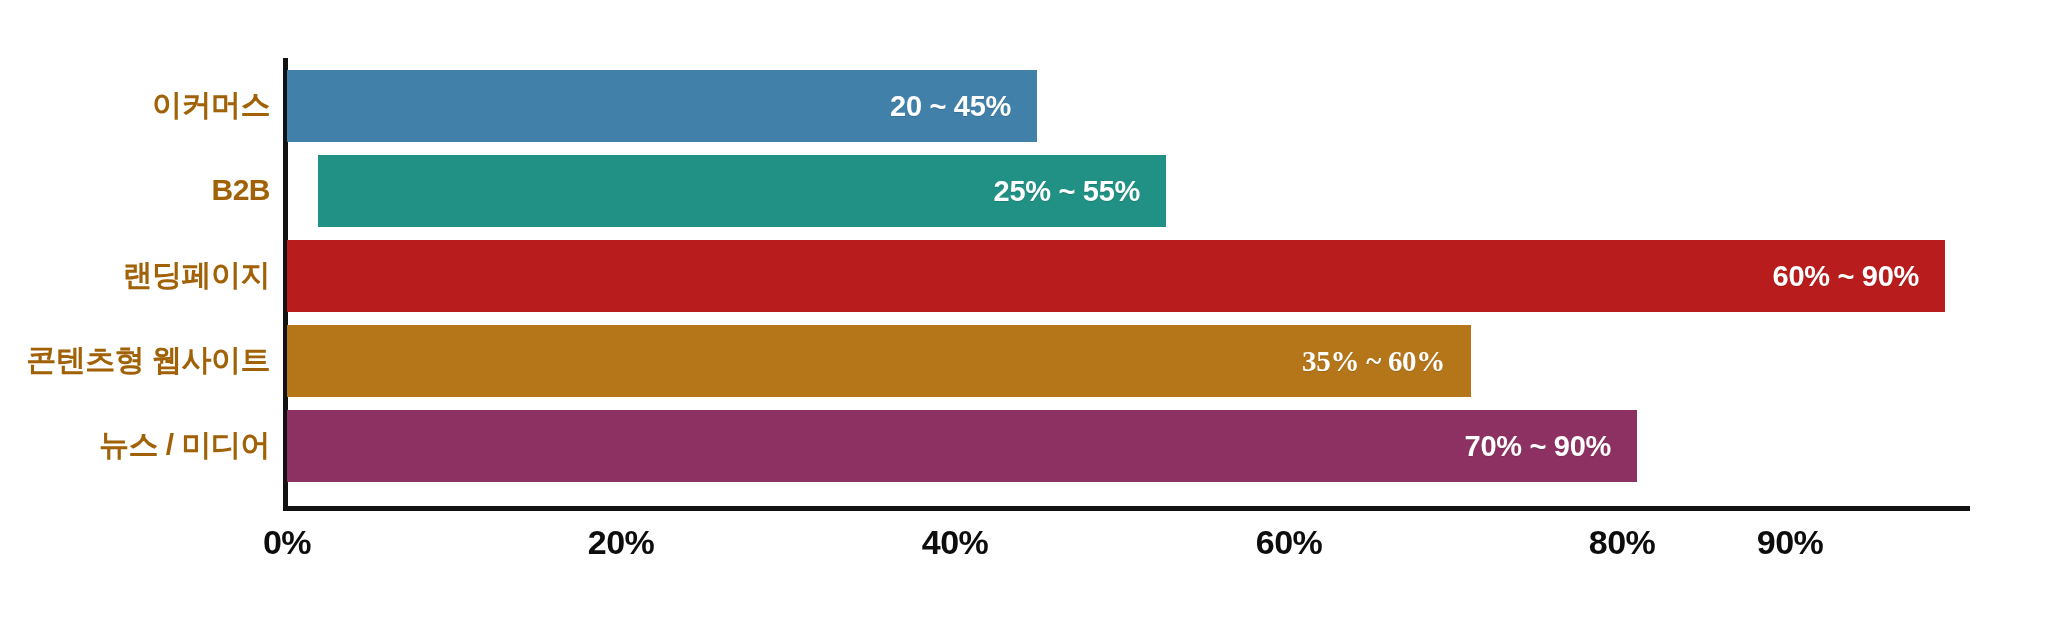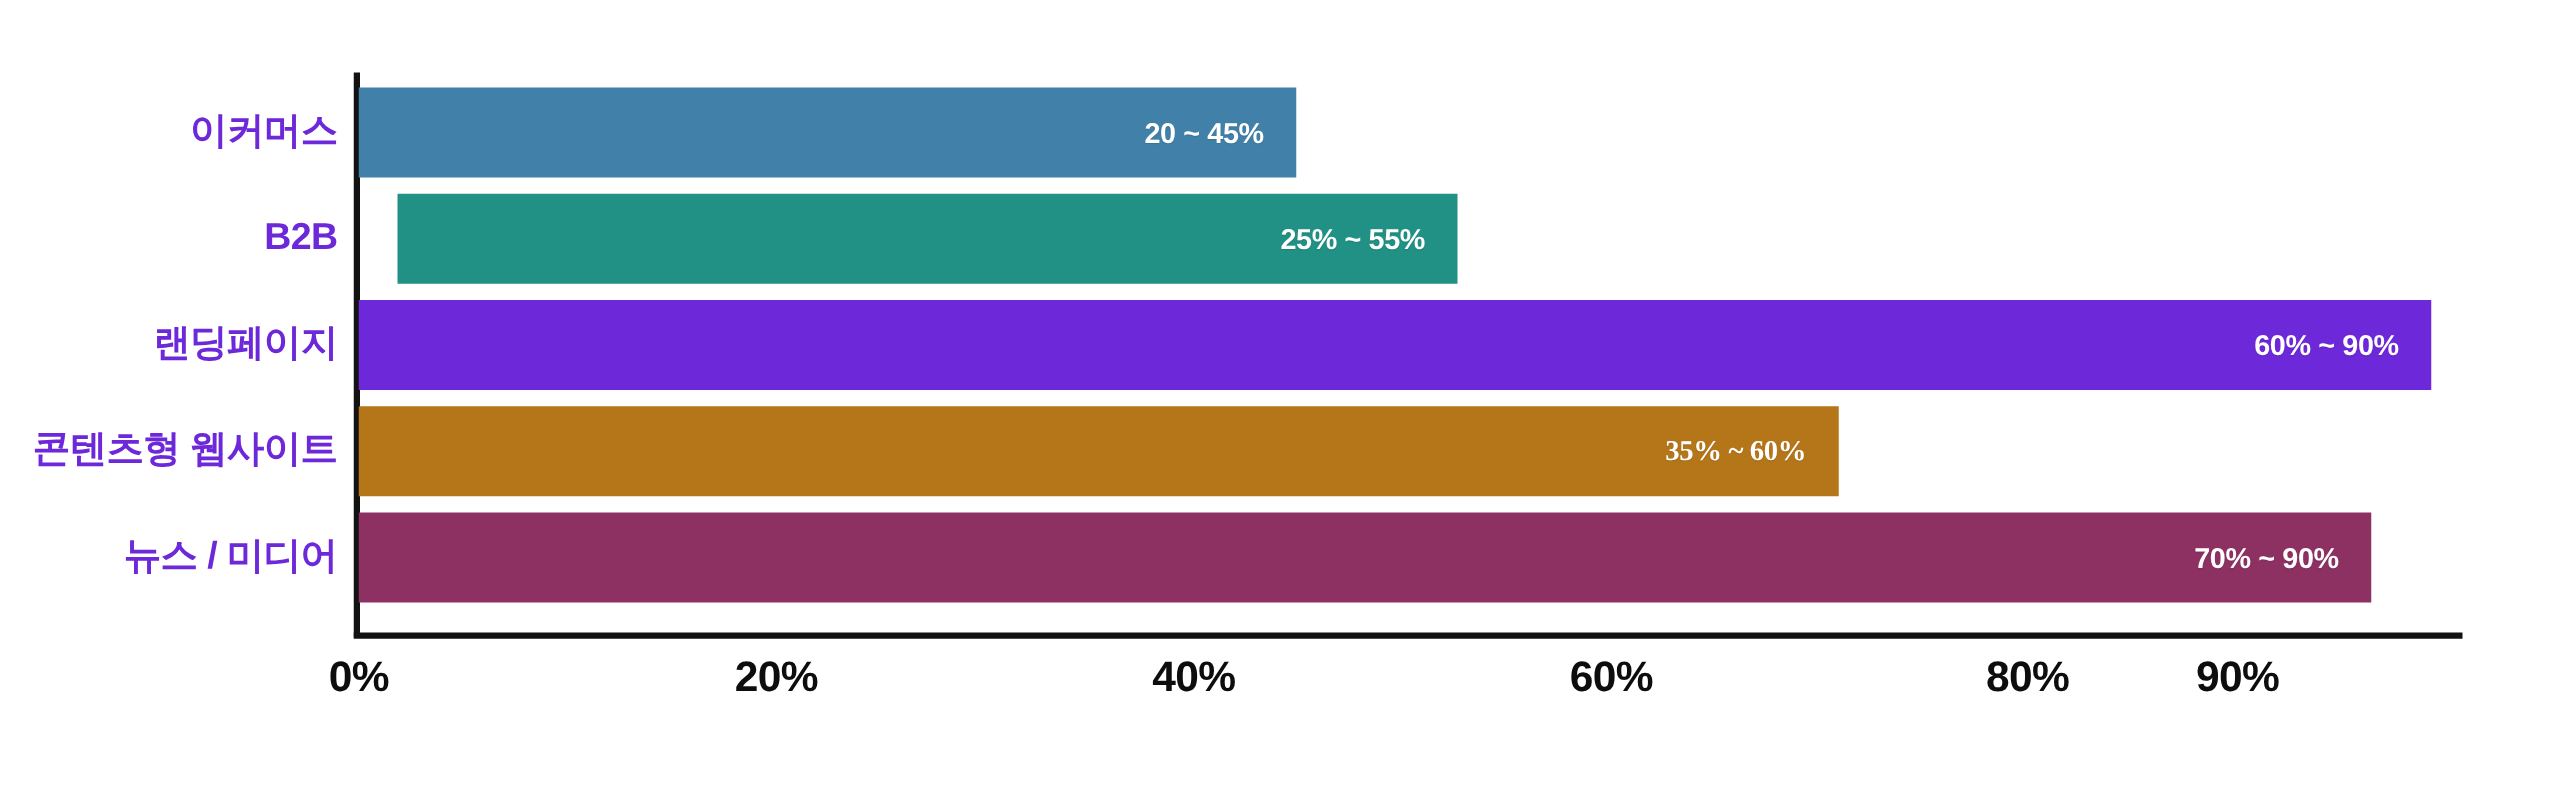--- a/index.html
+++ b/index.html
@@ -51,21 +51,21 @@
     width: 270px;
     height: 446px;
   }
   .cat-label {
     position: absolute;
     right: 0;
     width: 270px;
     text-align: right;
     font-size: 30px;
     font-weight: 700;
-    color: #6d28d9;
+    color: #a16207;
     letter-spacing: -0.5px;
     line-height: 1;
     white-space: nowrap;
   }
 
   
   .bars-layer {
     position: absolute;
     left: 287px;
     top: 60px;
@@ -82,41 +82,41 @@
     left: 0;
     top: 0;
     height: 72px;
     box-sizing: border-box;
     display: flex;
     align-items: center;
     justify-content: flex-end;
   }
   .bar-value {
     color: #ffffff;
-    font-size: 23px;
+    font-size: 29px;
     font-weight: 700;
     letter-spacing: -0.3px;
     padding-right: 26px;
     white-space: nowrap;
     text-shadow: 0 1px 1px rgba(0,0,0,0.12);
   }
 
   
   .row-0 { top: 10px; }
   .row-1 { top: 95px; }
   .row-2 { top: 180px; }
   .row-3 { top: 265px; }
   .row-4 { top: 350px; }
 
   
   .w-0 { width: 750px;  background: #4180a8; }
   .w-1 { width: 848px;  background: #209184; margin-left: 31px; }
-  .w-2 { width: 1658px; background: #6d28d9; }
+  .w-2 { width: 1658px; background: #b91c1c; }
   .w-3 { width: 1184px; background: #b5761a; font-family: Liberation Serif, serif; }
-  .w-4 { width: 1610px; background: #8d3163; }
+  .w-4 { width: 1350px; background: #8d3163; }
 
   
   .lbl-0 { top: 30px; }
   .lbl-1 { top: 115px; }
   .lbl-2 { top: 200px; }
   .lbl-3 { top: 285px; }
   .lbl-4 { top: 370px; padding-left: 32px; }
 
   
   .ticks-layer {

